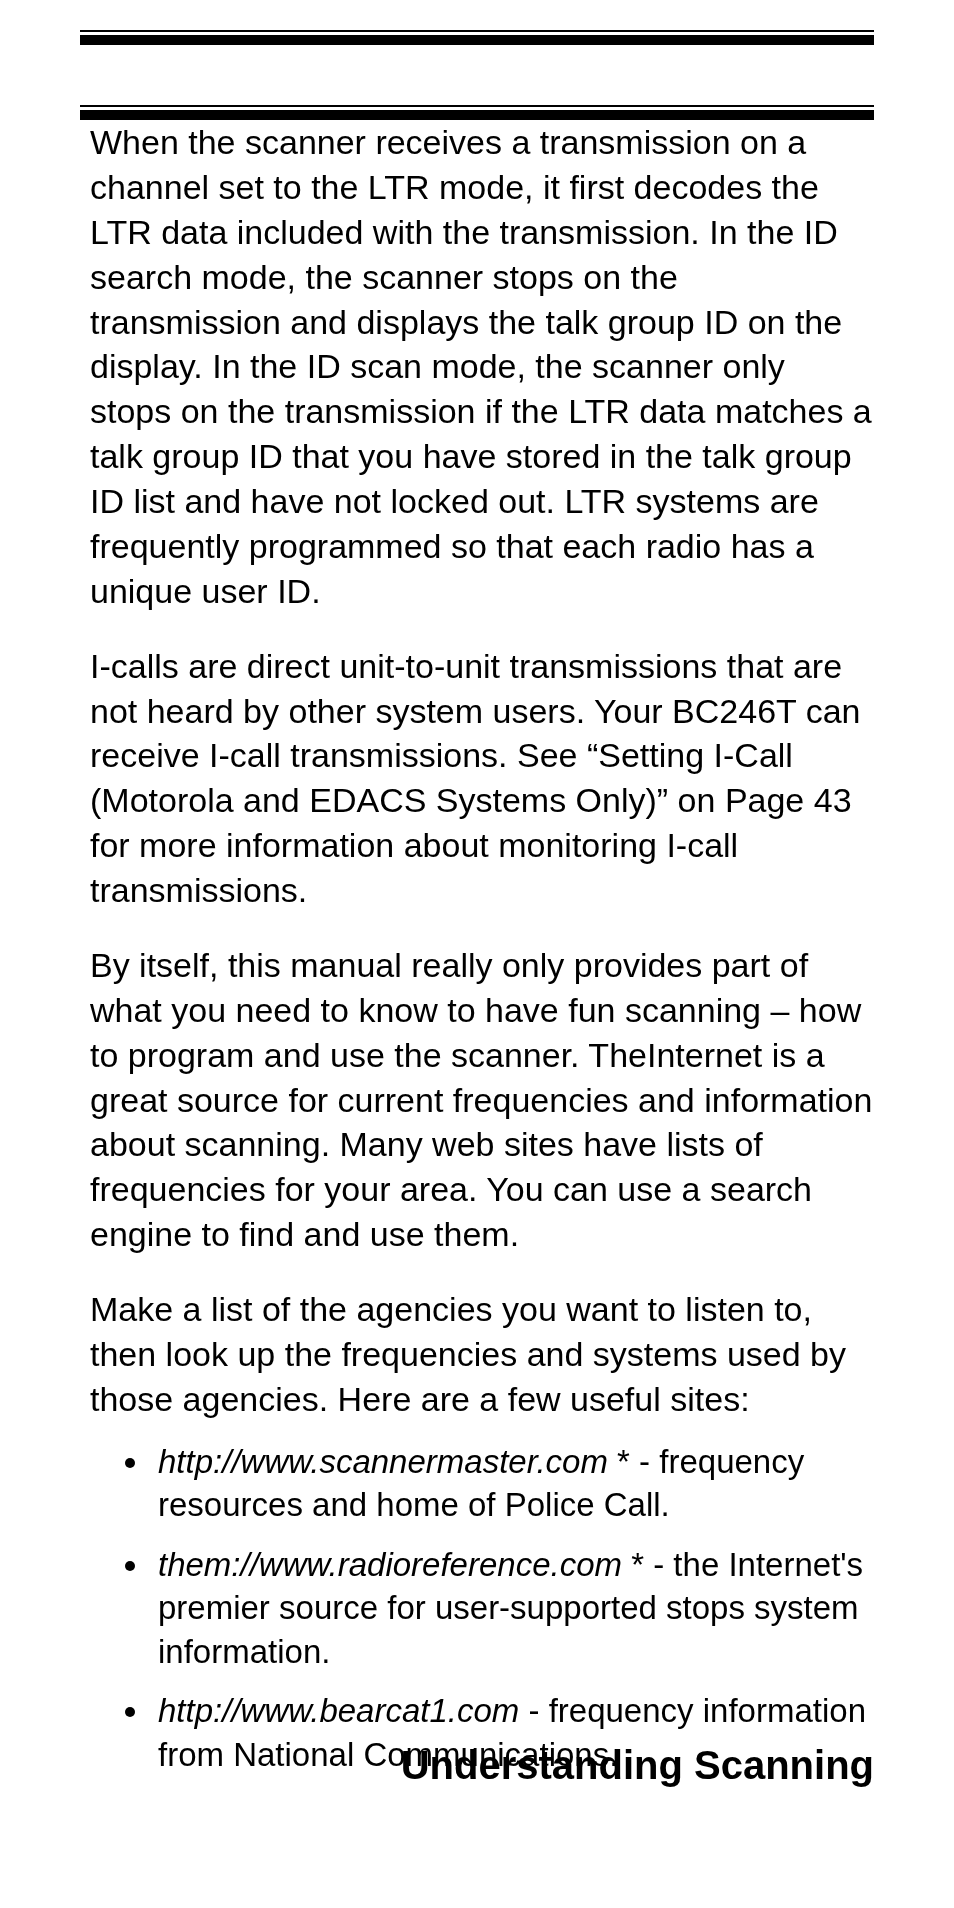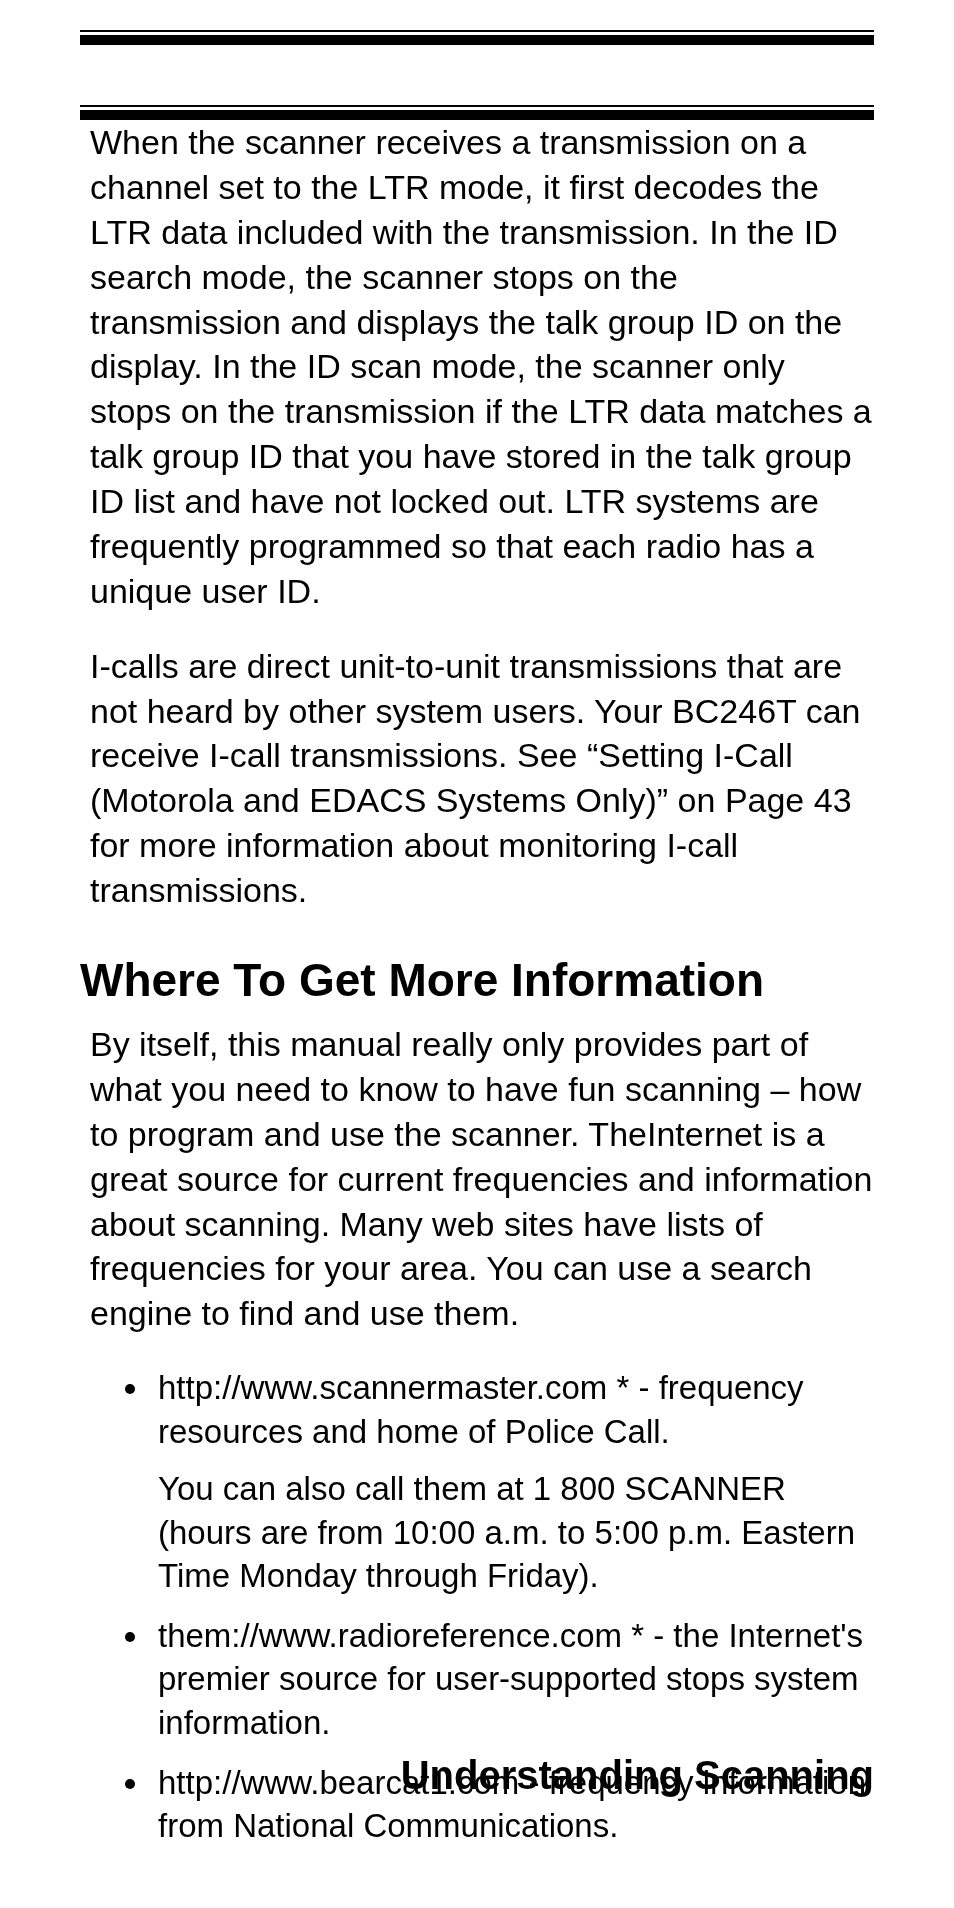--- a/index.html
+++ b/index.html
@@ -50,20 +50,21 @@
     padding-left: 72px;
     margin: 0 0 30px 0;
   }
   ul.sites > li {
     font-size: 33px;
     line-height: 1.32;
     margin-bottom: 16px;
     padding-left: 6px;
   }
   .site-url {
+    font-style: italic;
   }
   .subpara {
     margin-top: 14px;
     display: block;
   }
   .footer-title {
     position: absolute;
     right: 80px;
     bottom: 120px;
     font-size: 40px;
@@ -82,27 +83,26 @@
 
   <div class="rule-block" style="margin-top:60px; margin-bottom:0px;">
     <div class="thin-line"></div>
     <div class="thick-line"></div>
   </div>
 
   <p class="para">When the scanner receives a transmission on a channel set to the LTR mode, it first decodes the LTR data included with the transmission. In the ID search mode, the scanner stops on the transmission and displays the talk group ID on the display. In the ID scan mode, the scanner only stops on the transmission if the LTR data matches a talk group ID that you have stored in the talk group ID list and have not locked out.  LTR systems are frequently programmed so that each radio has a unique user ID.</p>
 
   <p class="para">I-calls are direct unit-to-unit transmissions that are not heard by other system users. Your BC246T can receive I-call transmissions. See “Setting I-Call (Motorola and EDACS Systems Only)” on Page 43 for more information about monitoring I-call transmissions.</p>
 
-  <div class="h1">Where To Get More Information</div>
   <p class="para">By itself, this manual really only provides part of what you need to know to have fun scanning – how to program and use the scanner. TheInternet is a great source for current frequencies and information about scanning. Many web sites have lists of frequencies for your area. You can use a search engine to find and use them.</p>
+  <p class="para" style="margin-bottom:18px;">Make a list of the agencies you want to listen to, then look up the frequencies and systems used by those agencies. Here are a few useful sites:</p>
 
   <ul class="sites">
     <li>
       <span class="site-url">http://www.scannermaster.com </span><span>*</span><span> - frequency resources and home of Police Call.</span>
-      <span class="subpara">You can also call them at 1 800 SCANNER (hours are from 10:00 a.m. to 5:00 p.m. Eastern Time Monday through Friday).</span>
     </li>
     <li>
       <span class="site-url">them://www.radioreference.com</span><span> *</span><span> - the Internet's premier source for user-supported stops system information.</span>
     </li>
     <li>
       <span class="site-url">http://www.bearcat1.com</span><span></span><span> - frequency information from National Communications.</span>
     </li>
   </ul>
 
   <div class="footer-title">Understanding Scanning</div>

